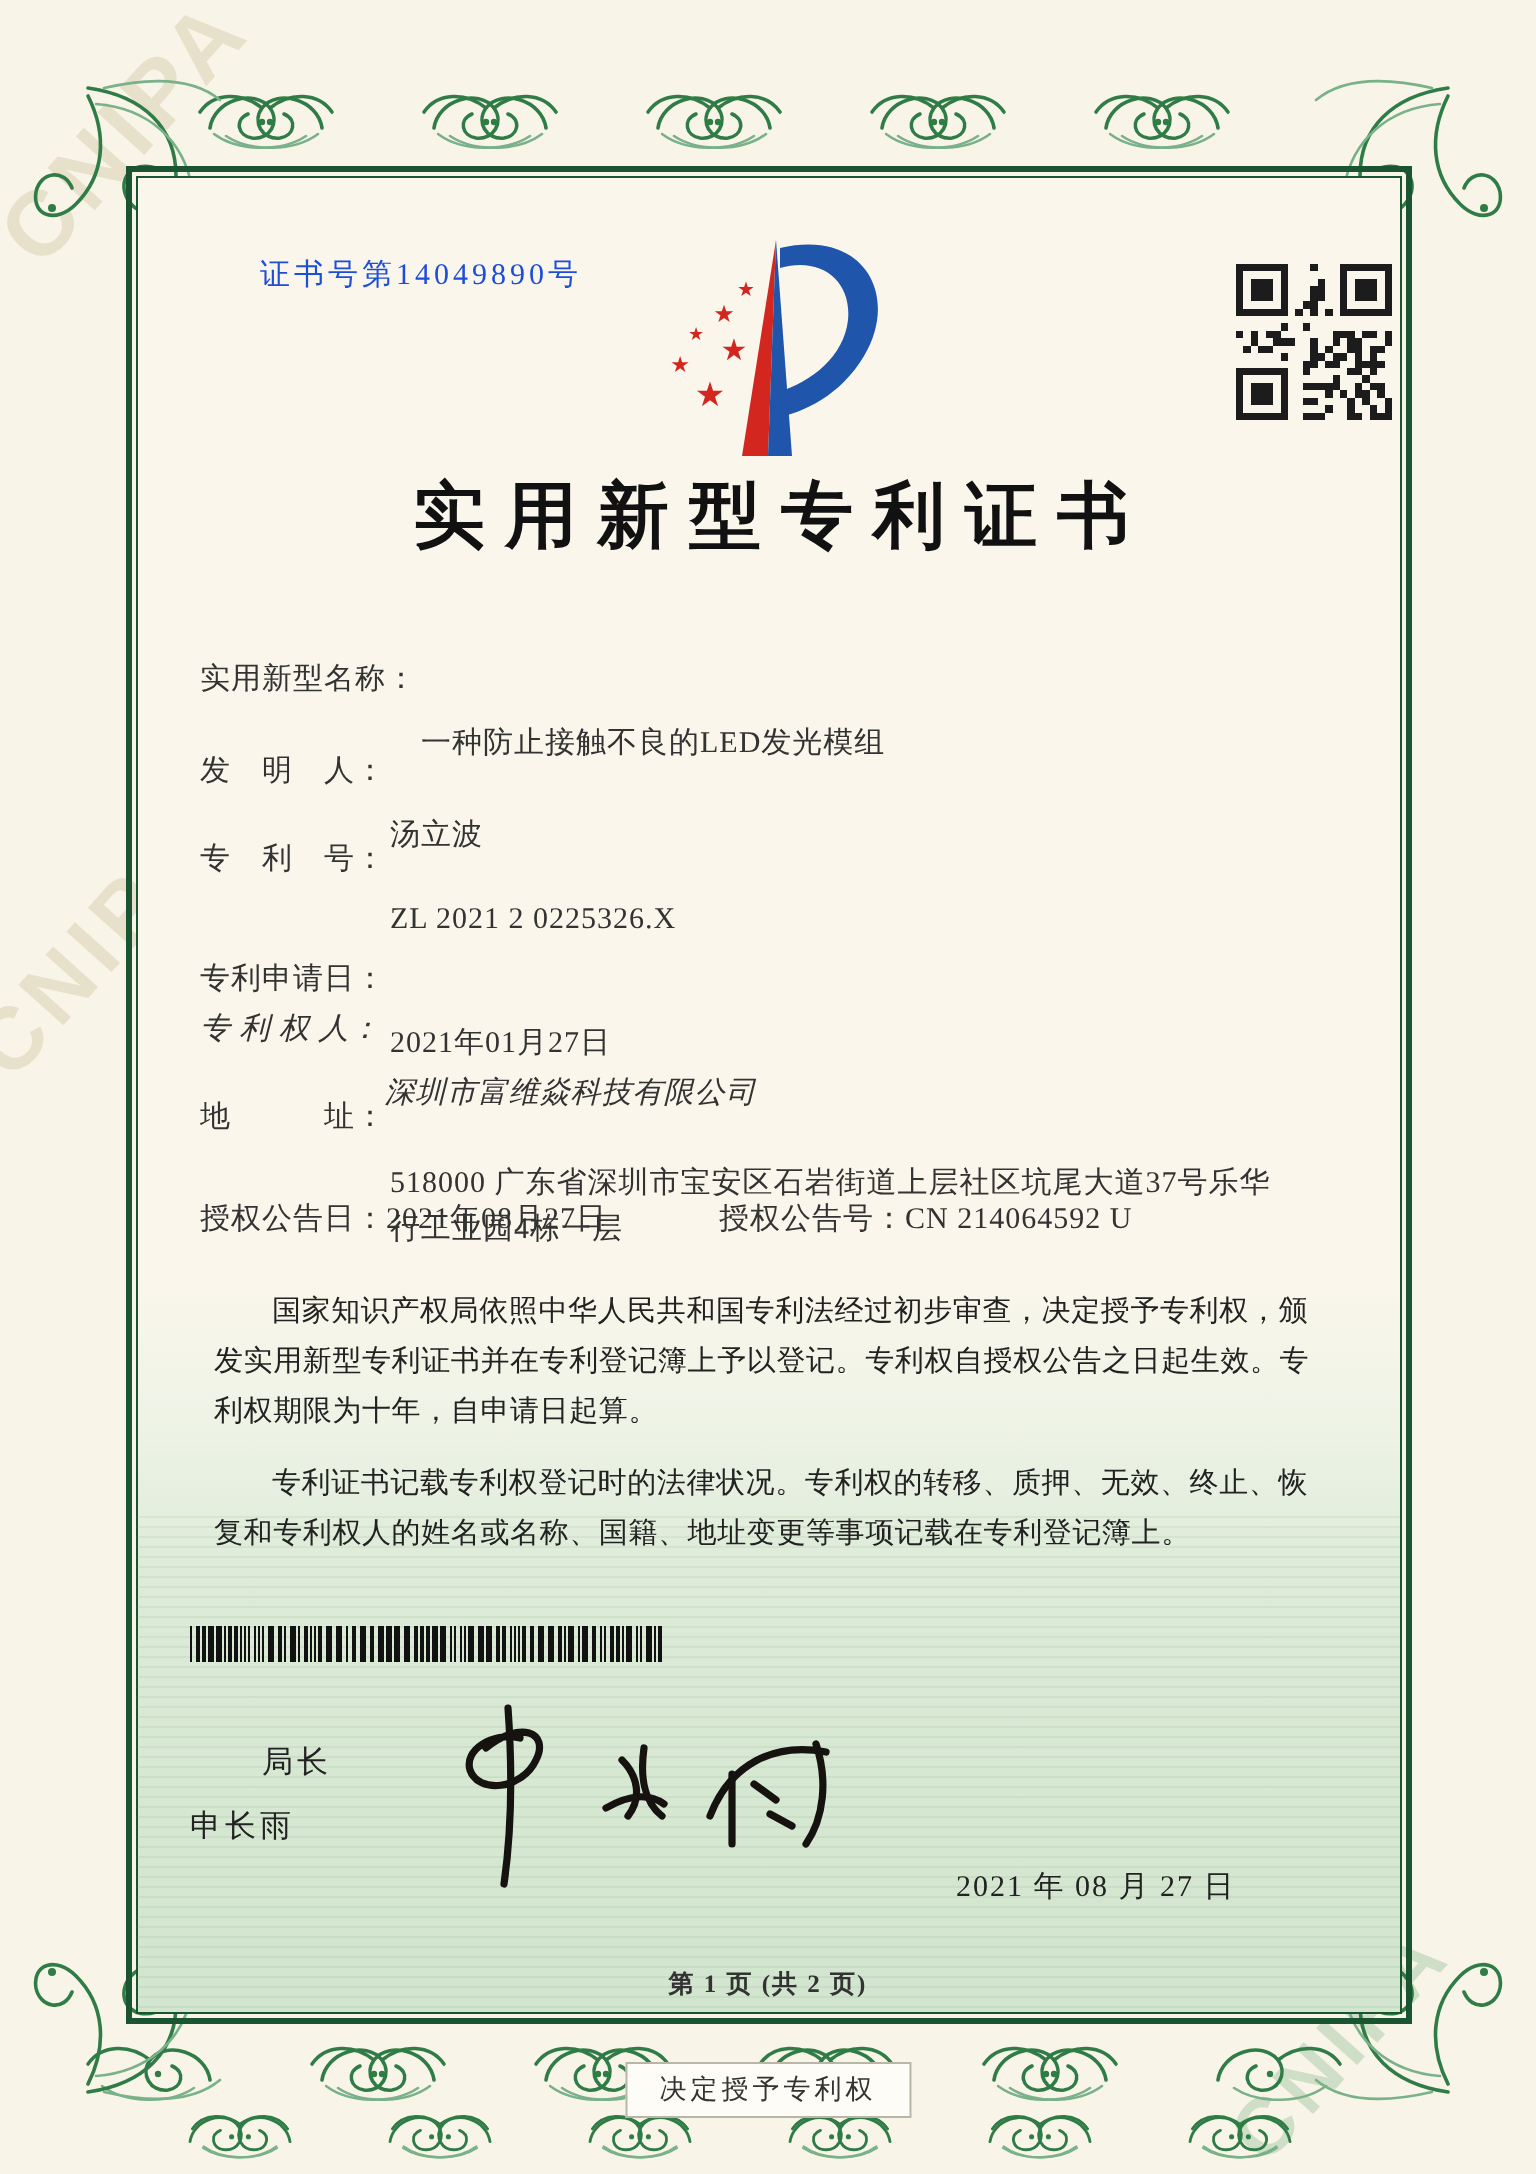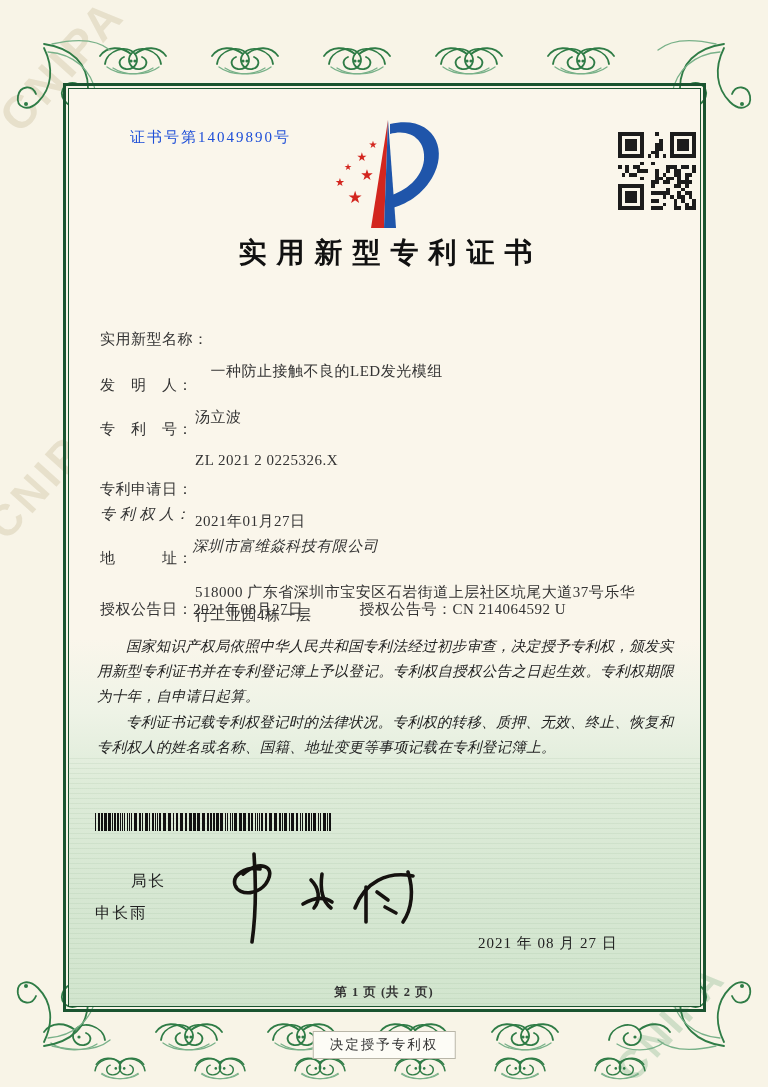--- a/index.html
+++ b/index.html
@@ -49,31 +49,31 @@
   .stripes{
     left:68px;top:758px;width:632px;height:250px;
     background:repeating-linear-gradient(180deg,
       rgba(110,150,110,0.10) 0 1px, transparent 1px 5px);
     pointer-events:none;
   }
 
   .certno{left:98px;top:128px;font-size:15px;letter-spacing:2px;color:#1d4ed8;margin-left:32px;}
   .title{
     left:0;right:0;top:234px;text-align:center;
-    font-size:28px;font-weight:bold;letter-spacing:10px;color:#111;padding-left:13px;
+    font-size:36px;font-weight:bold;letter-spacing:10px;color:#111;padding-left:13px;
   }
 
   .row{position:absolute;left:100px;display:flex;font-size:15px;color:#333;letter-spacing:0.5px;}
   .row .lab{white-space:pre;flex:none;}
   .row .val{margin-left:2px;margin-top:32px;}
   .addr .val{width:445px;line-height:1.55;}
   .grant .pair{margin-right:56px;}
 
   .paras{left:97px;top:634px;width:580px;font-size:14.5px;line-height:1.74;color:#222;}
-  .paras p{margin:0;text-indent:2em;letter-spacing:0.3px;font-style:italic;}
+  .paras p{margin:10px;text-indent:2em;letter-spacing:0.3px;}
 
   #barcode{left:95px;top:813px;}
   .bureau{left:95px;top:871px;font-size:15.5px;color:#222;letter-spacing:2px;margin-left:36px;}
   .bureau-name{left:95px;top:903px;font-size:15.5px;color:#222;letter-spacing:2px;}
   #signature{left:215px;top:842px;}
   #signature path{fill:none;stroke:#15120f;stroke-width:3.6;stroke-linecap:round;stroke-linejoin:round;}
   .date{left:478px;top:934px;font-size:15px;color:#222;letter-spacing:1px;}
   .pageno{left:0;right:0;top:984px;text-align:center;font-size:12.5px;color:#333;letter-spacing:1px;font-weight:bold;}
   .note{
     left:50%;top:1031px;transform:translateX(-50%);

